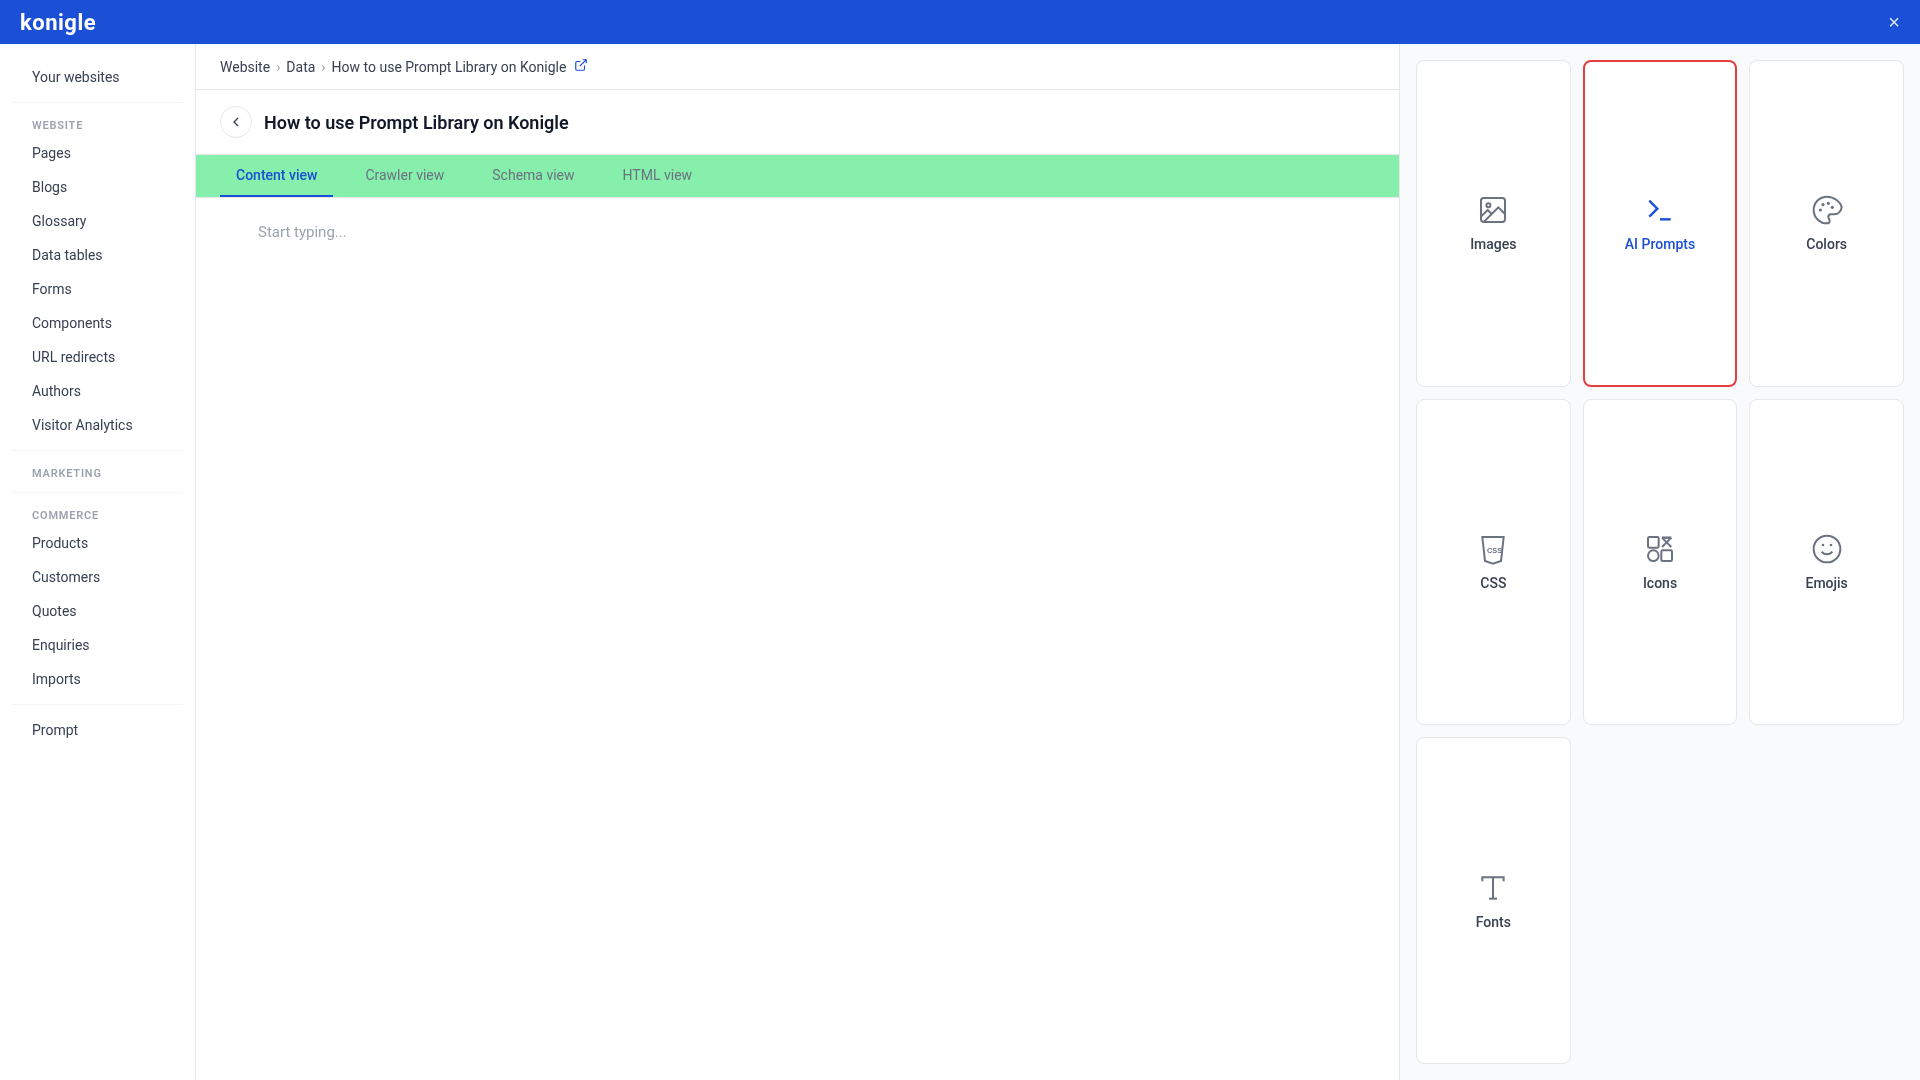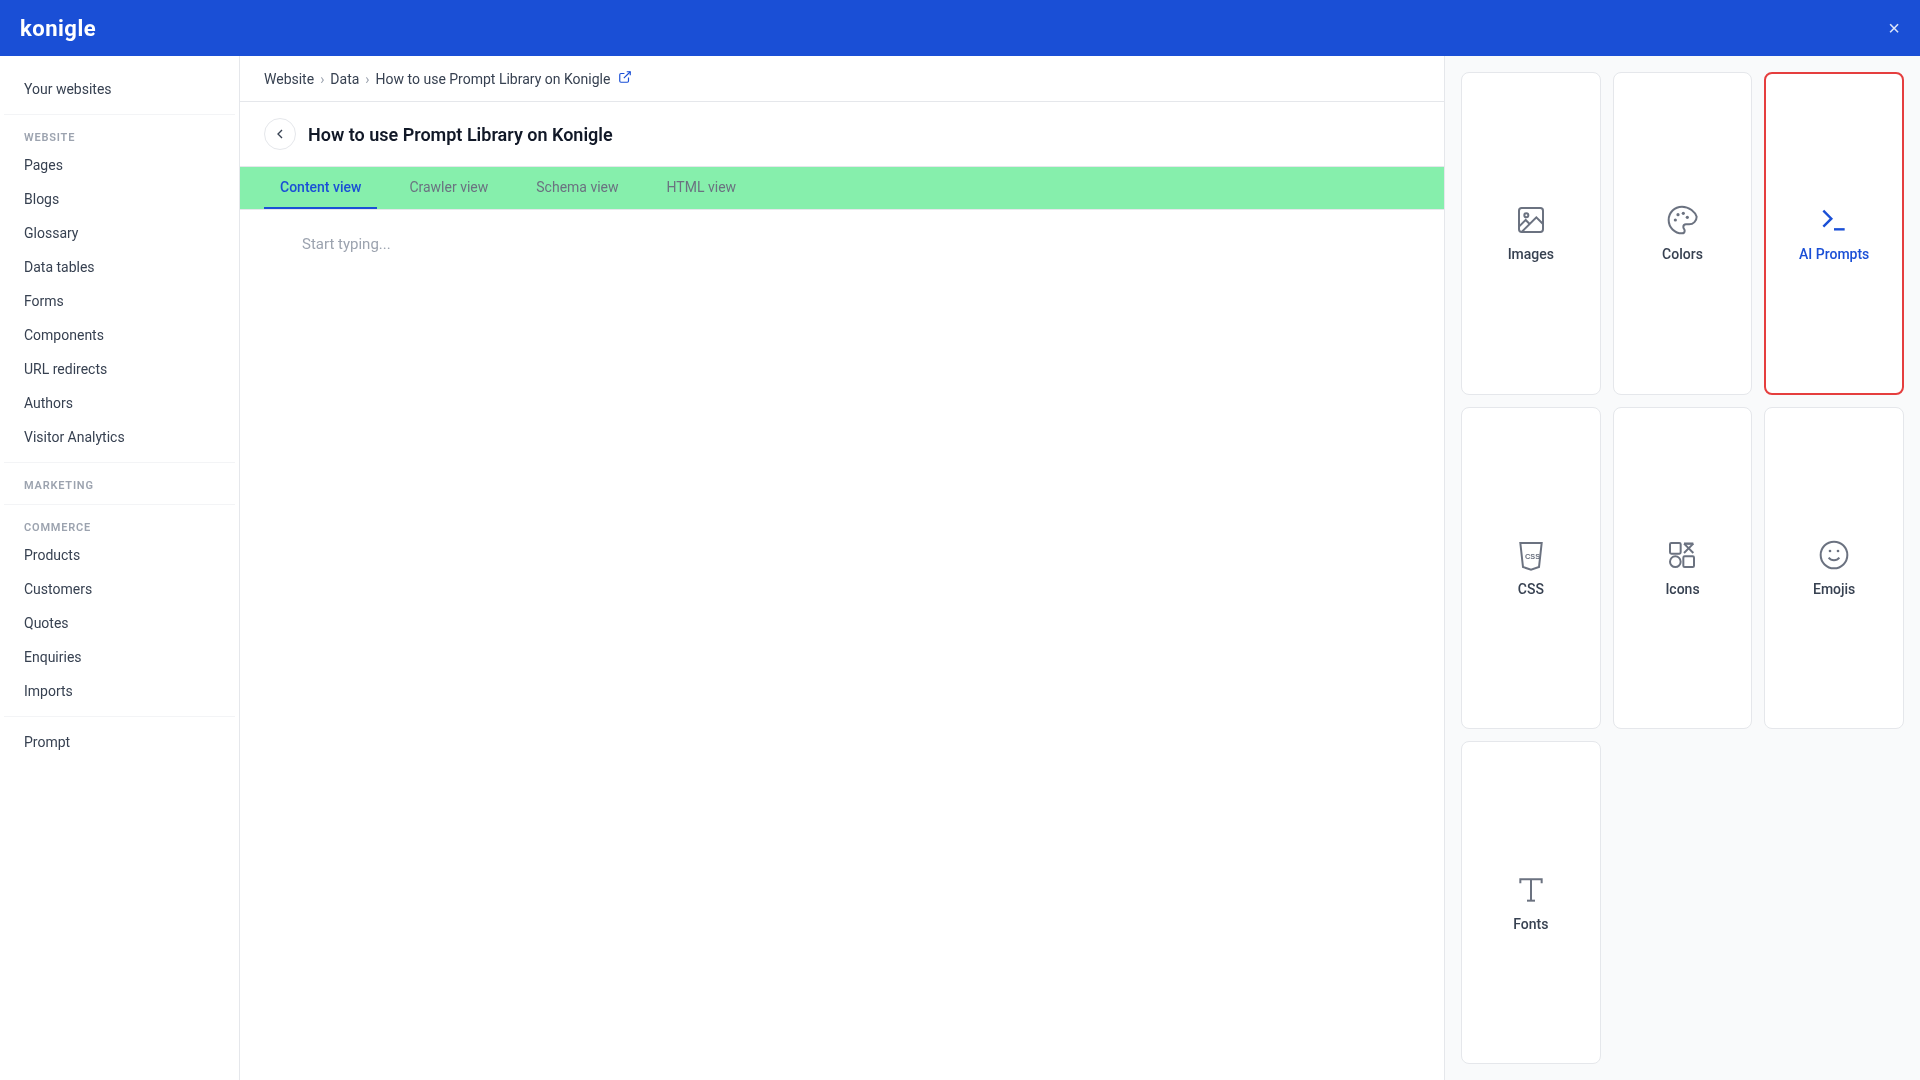--- a/index.html
+++ b/index.html
@@ -1,21 +1,21 @@
 <!DOCTYPE html>
 <html><head>
   <meta charset="utf-8">
   <style>
     * { margin: 0; padding: 0; box-sizing: border-box; }
     body { font-family: -apple-system, BlinkMacSystemFont, 'Segoe UI', Roboto, sans-serif; width: 1920px; height: 1080px; overflow: hidden; background: #f5f5f5; display: flex; flex-direction: column; }
 
     
     .topbar {
       background: #1a4fd6;
-      height: 56px;
+      height: 44px;
       display: flex;
       align-items: center;
       padding: 0 20px;
       flex-shrink: 0;
     }
     .logo {
       color: white;
       font-size: 22px;
       font-weight: 700;
       letter-spacing: 0.5px;
@@ -32,25 +32,25 @@
 
     
     .main-layout {
       display: flex;
       flex: 1;
       overflow: hidden;
     }
 
     
     .sidebar {
-      width: 240px;
+      width: 196px;
       background: white;
       border-right: 1px solid #e5e7eb;
       overflow-y: auto;
-      padding: 16px 4px;
+      padding: 16px 12px;
       flex-shrink: 0;
     }
     .sidebar-section-label {
       font-size: 11px;
       font-weight: 600;
       color: #9ca3af;
       text-transform: uppercase;
       padding: 8px 20px 4px;
       letter-spacing: 0.8px;
     }
@@ -152,21 +152,21 @@
       background: white;
     }
     .editor-placeholder {
       color: #9ca3af;
       font-size: 15px;
       margin-left: 38px;
     }
 
     
     .right-panel {
-      width: 476px;
+      width: 521px;
       background: #f9fafb;
       border-left: 1px solid #e5e7eb;
       flex-shrink: 0;
       padding: 16px;
       display: grid;
       grid-template-columns: repeat(3, 1fr);
       grid-template-rows: repeat(3, 1fr);
       gap: 12px;
       align-content: start;
     }
@@ -293,41 +293,41 @@
         <svg class="icon-svg" viewBox="0 0 24 24" fill="none" stroke="#6b7280" stroke-width="1.5">
           <rect x="3" y="3" width="18" height="18" rx="2"></rect>
           <circle cx="8.5" cy="8.5" r="1.5"></circle>
           <polyline points="21 15 16 10 5 21"></polyline>
           <path d="M3 17l5-5 3 3"></path>
         </svg>
       </div>
       <span class="tool-card-label">Images</span>
     </div>
 
+    <div class="tool-card highlighted">
+      <div class="tool-card-icon ai-prompts-icon">
+        <svg class="icon-svg" viewBox="0 0 24 24" fill="none" stroke="#1a4fd6" stroke-width="1.8">
+          <polyline points="4 17 10 11 4 5"></polyline>
+          <line x1="12" y1="19" x2="20" y2="19"></line>
+        </svg>
+      </div>
+      <span class="tool-card-label">AI Prompts</span>
+    </div>
+
     <div class="tool-card">
       <div class="tool-card-icon">
         <svg class="icon-svg" viewBox="0 0 24 24" fill="none" stroke="#6b7280" stroke-width="1.5">
           <path d="M12 2C6.48 2 2 6.48 2 12s4.48 10 10 10c1.1 0 2-.9 2-2 0-.53-.19-1.01-.5-1.38-.31-.36-.5-.84-.5-1.37 0-1.1.9-2 2-2h2.36c3.1 0 5.64-2.54 5.64-5.64C22 6.23 17.52 2 12 2z"></path>
           <circle cx="7" cy="12" r="1.2" fill="#6b7280" stroke="none"></circle>
           <circle cx="9" cy="8" r="1.2" fill="#6b7280" stroke="none"></circle>
           <circle cx="13" cy="7" r="1.2" fill="#6b7280" stroke="none"></circle>
           <circle cx="16" cy="10" r="1.2" fill="#6b7280" stroke="none"></circle>
         </svg>
       </div>
       <span class="tool-card-label">Colors</span>
-    </div>
-
-    <div class="tool-card highlighted">
-      <div class="tool-card-icon ai-prompts-icon">
-        <svg class="icon-svg" viewBox="0 0 24 24" fill="none" stroke="#1a4fd6" stroke-width="1.8">
-          <polyline points="4 17 10 11 4 5"></polyline>
-          <line x1="12" y1="19" x2="20" y2="19"></line>
-        </svg>
-      </div>
-      <span class="tool-card-label">AI Prompts</span>
     </div>
 
 
 
     <div class="tool-card">
       <div class="tool-card-icon">
         <svg class="icon-svg" viewBox="0 0 24 24" fill="none" stroke="#6b7280" stroke-width="1.5">
           <polygon points="4 3 6 21 12 23 18 21 20 3"></polygon>
           <text x="7.5" y="15" font-size="5.5" font-weight="700" fill="#6b7280" stroke="none" font-family="sans-serif">CSS</text>
         </svg>

